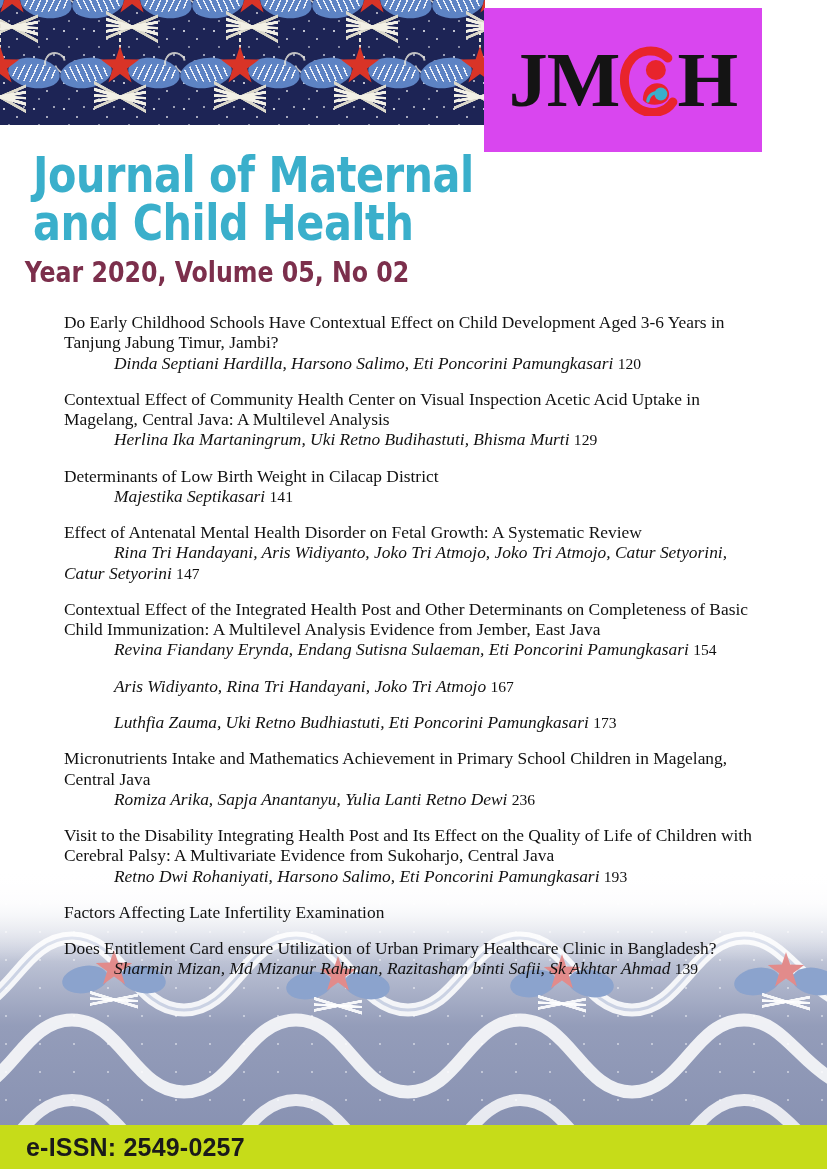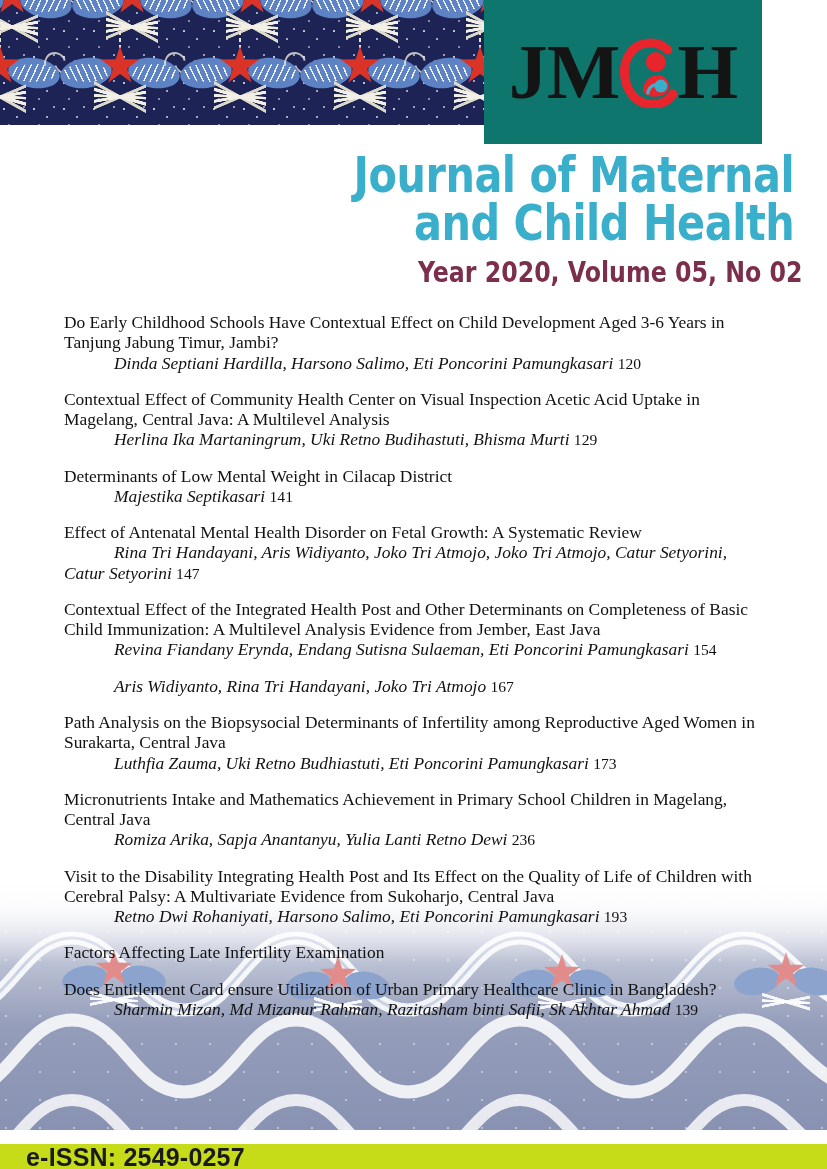--- a/index.html
+++ b/index.html
@@ -86,44 +86,44 @@
     width:22px; height:22px;
     border:2px solid rgba(235,233,222,.8);
     border-radius:50%;
     border-right-color:transparent; border-bottom-color:transparent;
   }
   .motif .curlL { left:-16px; transform:rotate(30deg); }
   .motif .curlR { right:-16px; transform:rotate(-150deg); }
 
   
   .teal-block {
-    position:absolute; left:484px; top:0;
+    position:absolute; left:484px; top:8px;
     width:278px; height:144px;
-    background:#0f766e;
+    background:#d946ef;
   }
   .jmch-logo {
     position:absolute; left:50%; top:50%;
     transform:translate(-50%,-50%);
     display:flex; align-items:center;
     font-family:"Liberation Serif", serif;
     font-weight:700; font-size:78px; line-height:1;
     color:#141414; letter-spacing:-1px;
   }
   .jmch-logo .mark {
     position:relative;
     width:62px; height:72px;
     margin:0 -2px;
     display:inline-block;
   }
   .jmch-logo .mark svg { position:absolute; left:0; top:0; }
 
   
   .title-area {
     position:absolute; left:0; top:152px;
-    width:827px; text-align:right;padding-left:8px;
+    width:827px; text-align:left;
   }
   .jtitle {
     font-family:"DejaVu Sans Condensed","Liberation Sans", sans-serif;
     font-weight:700;
     font-size:50px; line-height:0.95;
     color:#3aafcb;
     letter-spacing:-.5px;
     transform:scaleX(.92);
   }
   .jsub {
@@ -212,21 +212,21 @@
     opacity:.55;
   }
   .batik-bottom .fadeTop {
     position:absolute; left:0; top:0; width:100%; height:92px;
     background:linear-gradient(180deg,#ffffff 0%, rgba(255,255,255,.85) 35%, rgba(255,255,255,0) 100%);
   }
 
   
   .footer-bar {
     position:absolute; left:0; bottom:0;
-    width:827px; height:25px;
+    width:827px; height:44px;
     background:#c6dc19;
     z-index:6;
   }
   .issn {
     position:absolute; left:26px; top:50%;
     transform:translateY(-50%);
     font-family:"Liberation Sans", sans-serif;
     font-weight:700; font-size:25px;
     color:#1a1a1a;
     letter-spacing:.2px;
@@ -364,36 +364,35 @@
   <div class="toc" id="toc">
       <div class="entry">
         <span class="art-title">Do Early Childhood Schools Have Contextual Effect on Child Development Aged 3-6 Years in Tanjung Jabung Timur, Jambi?</span>
         <span class="art-authors">Dinda Septiani Hardilla, Harsono Salimo, Eti Poncorini Pamungkasari <span class="pg">120</span></span>
       </div>
       <div class="entry">
         <span class="art-title">Contextual Effect of Community Health Center on Visual Inspection Acetic Acid Uptake in Magelang, Central Java: A Multilevel Analysis</span>
         <span class="art-authors">Herlina Ika Martaningrum, Uki Retno Budihastuti, Bhisma Murti <span class="pg">129</span></span>
       </div>
       <div class="entry">
-        <span class="art-title">Determinants of Low Mental Weight in Cilacap District</span>
+        <span class="art-title">Determinants of Low Birth Weight in Cilacap District</span>
         <span class="art-authors">Majestika Septikasari <span class="pg">141</span></span>
       </div>
       <div class="entry">
         <span class="art-title">Effect of Antenatal Mental Health Disorder on Fetal Growth: A Systematic Review</span>
         <span class="art-authors">Rina Tri Handayani, Aris Widiyanto, Joko Tri Atmojo, Joko Tri Atmojo, Catur Setyorini, Catur Setyorini <span class="pg">147</span></span>
       </div>
       <div class="entry">
         <span class="art-title">Contextual Effect of the Integrated Health Post and Other Determinants on Completeness of Basic Child Immunization: A Multilevel Analysis Evidence from Jember, East Java</span>
         <span class="art-authors">Revina Fiandany Erynda, Endang Sutisna Sulaeman, Eti Poncorini Pamungkasari <span class="pg">154</span></span>
       </div>
       <div class="entry">
         <span class="art-authors">Aris Widiyanto, Rina Tri Handayani, Joko Tri Atmojo <span class="pg">167</span></span>
       </div>
       <div class="entry">
-        <span class="art-title">Path Analysis on the Biopsysocial Determinants of Infertility among Reproductive Aged Women in Surakarta, Central Java</span>
         <span class="art-authors">Luthfia Zauma, Uki Retno Budhiastuti, Eti Poncorini Pamungkasari <span class="pg">173</span></span>
       </div>
       <div class="entry">
         <span class="art-title">Micronutrients Intake and Mathematics Achievement in Primary School Children in Magelang, Central Java</span>
         <span class="art-authors">Romiza Arika, Sapja Anantanyu, Yulia Lanti Retno Dewi <span class="pg">236</span></span>
       </div>
       <div class="entry">
         <span class="art-title">Visit to the Disability Integrating Health Post and Its Effect on the Quality of Life of Children with Cerebral Palsy: A Multivariate Evidence from Sukoharjo, Central Java</span>
         <span class="art-authors">Retno Dwi Rohaniyati, Harsono Salimo, Eti Poncorini Pamungkasari <span class="pg">193</span></span>
       </div>

